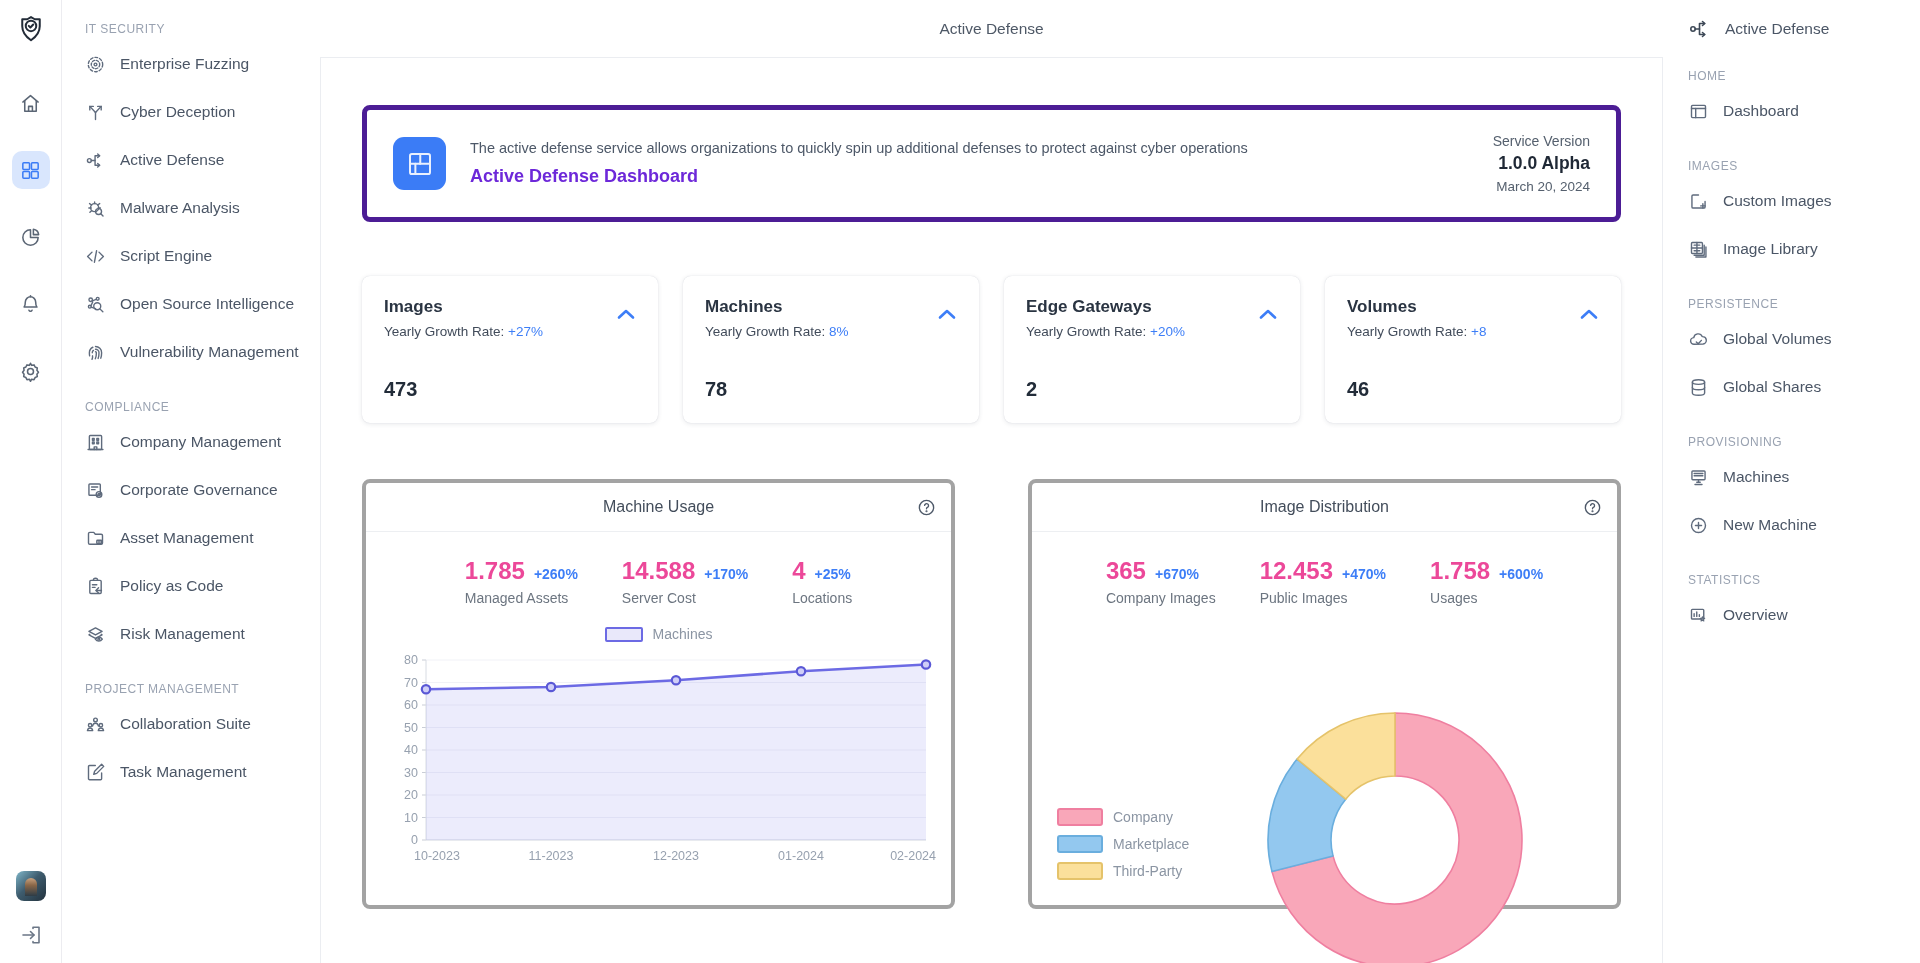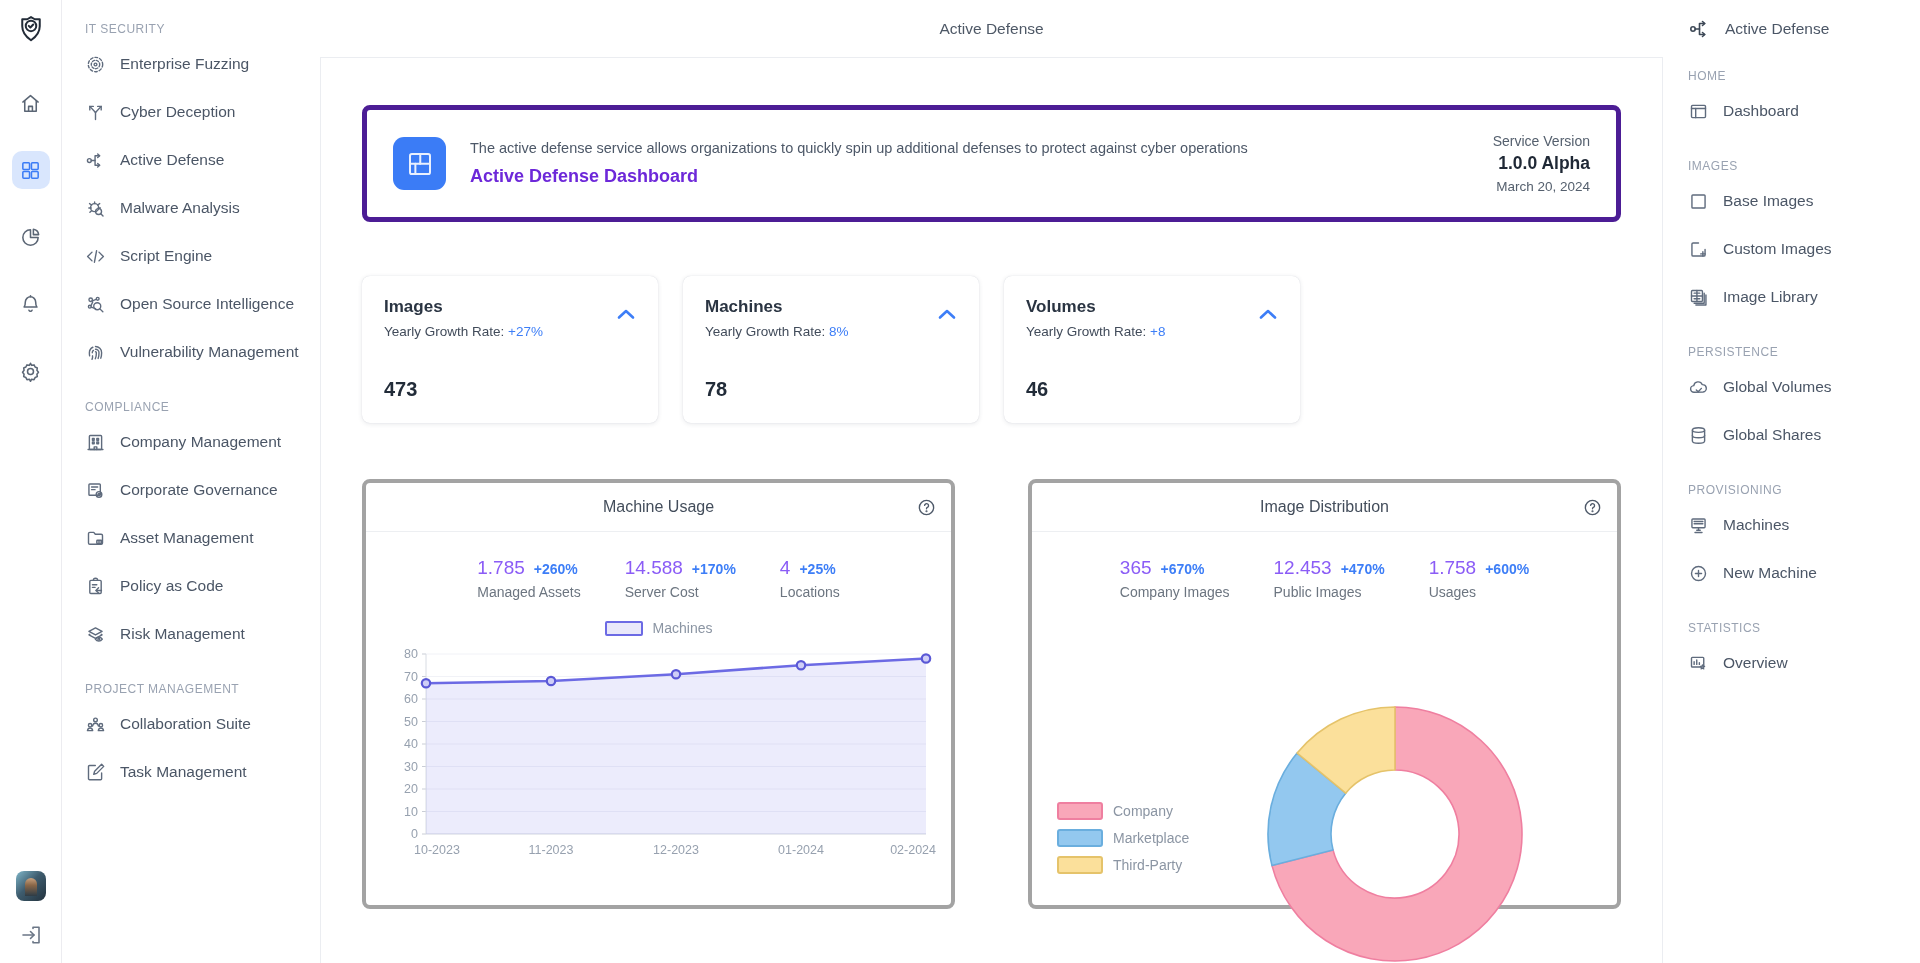--- a/index.html
+++ b/index.html
@@ -69,21 +69,21 @@
   .stat-chevron { position:absolute; right:20px; top:26px; width:24px; height:24px; color:#3d7ef7; cursor:pointer; }
 
   
   .charts-row { position:absolute; left:41px; right:41px; top:421px; display:flex; justify-content:space-between; }
   .chart-card { width:593px; height:430px; border:4px solid #a3a3a3; border-radius:8px; background:#fff; position:relative; }
   .chart-card-header { height:49px; border-bottom:1px solid #edeff2; display:flex; align-items:center; justify-content:center;
                        font-size:16px; color:#434d5b; position:relative; }
   .help-btn { position:absolute; right:15px; top:15px; width:19px; height:19px; color:#4d5868; cursor:pointer; }
   .chart-stats { display:flex; justify-content:center; gap:44px; padding-top:25px; }
   .cstat-top { display:flex; align-items:baseline; gap:9px; }
-  .cstat-value { font-size:19px; font-weight:normal; color:#8b5cf6; }
+  .cstat-value { font-size:24px; font-weight:bold; color:#ec4899; }
   .cstat-delta { font-size:14px; font-weight:bold; color:#3d7ef7; }
   .cstat-label { font-size:14px; color:#6c7580; margin-top:5px; }
 
   .line-legend { display:flex; align-items:center; justify-content:center; gap:10px; margin-top:20px; }
   .line-legend-swatch { width:38px; height:15px; border:2px solid #6c6ae4; background:#e9e8fa; border-radius:2px; }
   .line-legend-label { font-size:14px; color:#8b95a3; }
 
   .donut-wrap { position:relative; height:380px; }
   .donut-legend { position:absolute; left:25px; top:202px; }
   .legend-row { display:flex; align-items:center; gap:10px; margin-bottom:9px; cursor:pointer; }
@@ -363,20 +363,30 @@
           <span class="icon stat-chevron">
             <svg viewBox="0 0 24 24" fill="none" stroke="currentColor" stroke-width="2.6" stroke-linecap="round" stroke-linejoin="round">
               <path d="M5 15.5L12 9l7 6.5"></path>
             </svg>
           </span>
         </div>
         <div class="stat-card">
           <div class="stat-title">Machines</div>
           <div class="stat-sub"><span class="g-label">Yearly Growth Rate:</span> <span class="delta">8%</span></div>
           <div class="stat-value">78</div>
+          <span class="icon stat-chevron">
+            <svg viewBox="0 0 24 24" fill="none" stroke="currentColor" stroke-width="2.6" stroke-linecap="round" stroke-linejoin="round">
+              <path d="M5 15.5L12 9l7 6.5"></path>
+            </svg>
+          </span>
+        </div>
+        <div class="stat-card">
+          <div class="stat-title">Edge Gateways</div>
+          <div class="stat-sub"><span class="g-label">Yearly Growth Rate:</span> <span class="delta">+20%</span></div>
+          <div class="stat-value">2</div>
           <span class="icon stat-chevron">
             <svg viewBox="0 0 24 24" fill="none" stroke="currentColor" stroke-width="2.6" stroke-linecap="round" stroke-linejoin="round">
               <path d="M5 15.5L12 9l7 6.5"></path>
             </svg>
           </span>
         </div>
         <div class="stat-card">
           <div class="stat-title">Volumes</div>
           <div class="stat-sub"><span class="g-label">Yearly Growth Rate:</span> <span class="delta">+8</span></div>
           <div class="stat-value">46</div>
@@ -560,28 +570,20 @@
             <path d="M4 8.6h16"></path>
             <path d="M8.8 8.6V19"></path>
           </svg>
         </span>
         <span>Dashboard</span>
       </div>
       <div class="section-title">IMAGES</div>
       <div class="side-item">
         <span class="icon">
           <svg viewBox="0 0 24 24" fill="none" stroke="currentColor" stroke-width="1.6" stroke-linecap="round" stroke-linejoin="round">
-            <rect x="4.5" y="4.5" width="15" height="15" rx="1"></rect>
-          </svg>
-        </span>
-        <span>Base Images</span>
-      </div>
-      <div class="side-item">
-        <span class="icon">
-          <svg viewBox="0 0 24 24" fill="none" stroke="currentColor" stroke-width="1.6" stroke-linecap="round" stroke-linejoin="round">
             <path d="M19.5 12v6.2a1.3 1.3 0 0 1-1.3 1.3H5.8a1.3 1.3 0 0 1-1.3-1.3V5.8a1.3 1.3 0 0 1 1.3-1.3H12"></path>
             <path d="M17 14.5v5M14.5 17h5"></path>
           </svg>
         </span>
         <span>Custom Images</span>
       </div>
       <div class="side-item">
         <span class="icon">
           <svg viewBox="0 0 24 24" fill="none" stroke="currentColor" stroke-width="1.6" stroke-linecap="round" stroke-linejoin="round">
             <rect x="4" y="4" width="12.5" height="12.5" rx="1"></rect>

